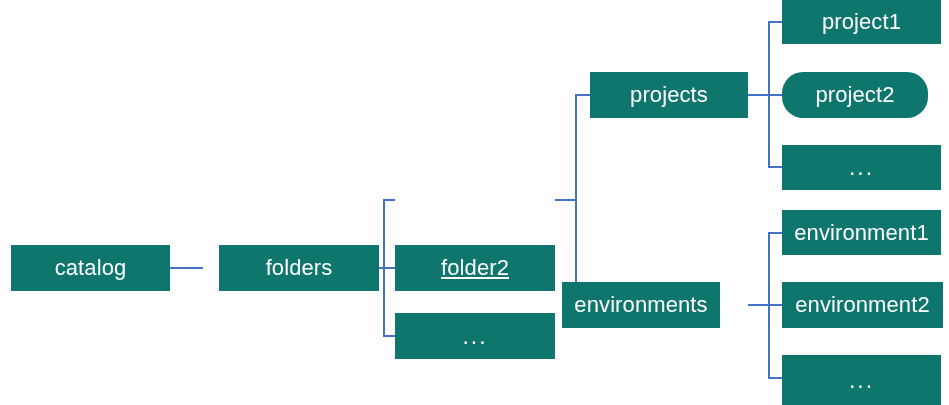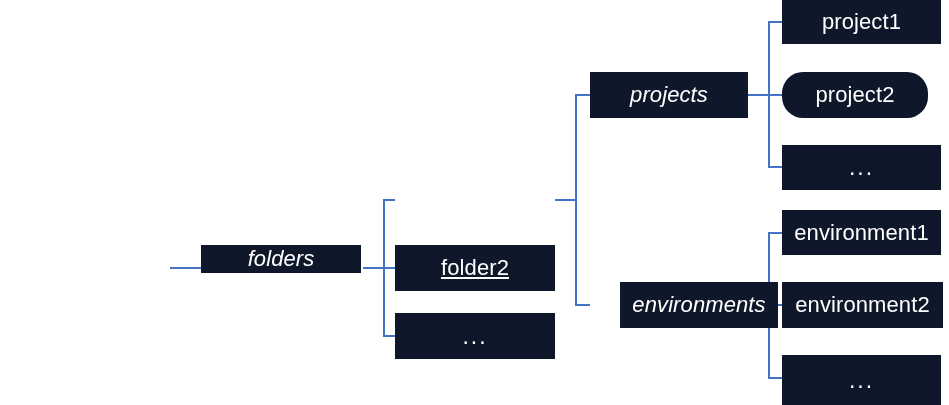--- a/index.html
+++ b/index.html
@@ -14,34 +14,33 @@
   #diagram-canvas {
     position: relative;
     width: 949px;
     height: 405px;
     background: #ffffff;
     overflow: hidden;
   }
   .node {
     position: absolute;
     box-sizing: border-box;
-    background: #0f172a;
+    background: #0f766e;
     color: #ffffff;
     display: flex;
     align-items: center;
     justify-content: center;
     font-size: 22px;
     line-height: 1;
     letter-spacing: 0.1px;
     white-space: nowrap;
     text-align: center;
     user-select: none;
   }
   .node.italic {
-    font-style: italic;
   }
   .node.ellipsis {
     font-size: 23px;
     letter-spacing: 2px;
   }
   
   .conn {
     position: absolute;
     background: #4472C4;
   }
@@ -75,28 +74,29 @@
   <div class="conn h" style="left:768px; top:21px; width:14px;"></div>
   <div class="conn h" style="left:768px; top:94px; width:14px;"></div>
   <div class="conn h" style="left:768px; top:166px; width:14px;"></div>
 
   <div class="conn h" style="left:748px; top:304px; width:22px;"></div>
   <div class="conn v" style="left:768px; top:232px; height:146px;"></div>
   <div class="conn h" style="left:768px; top:232px; width:14px;"></div>
   <div class="conn h" style="left:768px; top:304px; width:14px;"></div>
   <div class="conn h" style="left:768px; top:377px; width:14px;"></div>
 
+  <div class="node" style="left:11px; top:245px; width:159px; height:46px;">catalog</div>
 
-  <div class="node italic" style="left:201px; top:245px; width:160px; height:28px;">folders</div>
+  <div class="node italic" style="left:219px; top:245px; width:160px; height:46px;">folders</div>
 
   <div class="node" style="left:395px; top:245px; width:160px; height:46px;text-decoration:underline;">folder2</div>
   <div class="node ellipsis" style="left:395px; top:313px; width:160px; height:46px;">...</div>
 
   <div class="node italic" style="left:590px; top:72px; width:158px; height:46px;">projects</div>
-  <div class="node italic" style="left:620px; top:282px; width:158px; height:46px;">environments</div>
+  <div class="node italic" style="left:562px; top:282px; width:158px; height:46px;">environments</div>
 
   <div class="node" style="left:782px; top:0px; width:159px; height:44px;">project1</div>
   <div class="node" style="left:782px; top:72px; width:146px; height:46px;border-radius:21px;">project2</div>
   <div class="node ellipsis" style="left:782px; top:145px; width:159px; height:45px;">...</div>
 
   <div class="node" style="left:782px; top:210px; width:159px; height:45px;text-align:center;">environment1</div>
   <div class="node" style="left:782px; top:282px; width:161px; height:46px;">environment2</div>
   <div class="node ellipsis" style="left:782px; top:355px; width:159px; height:50px;">...</div>
 
 </div>

